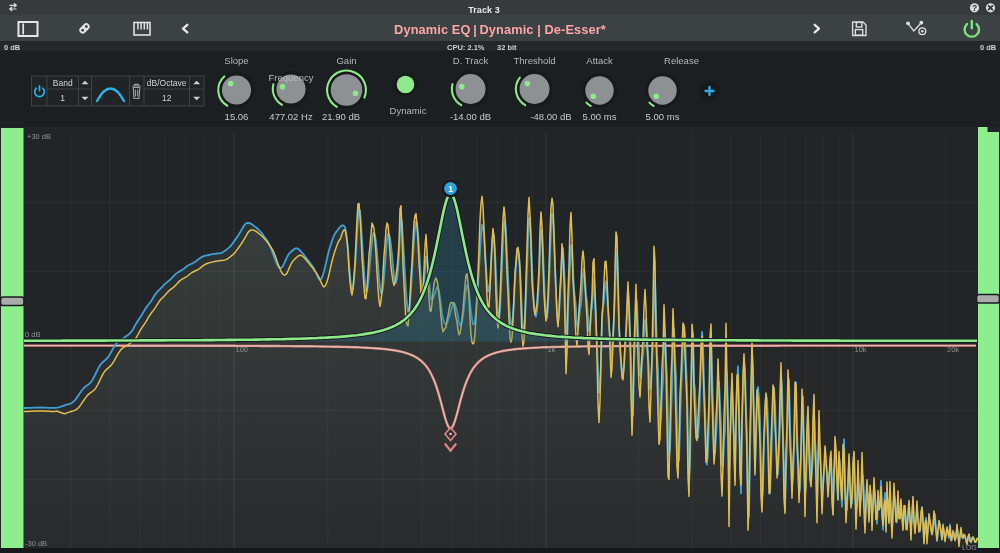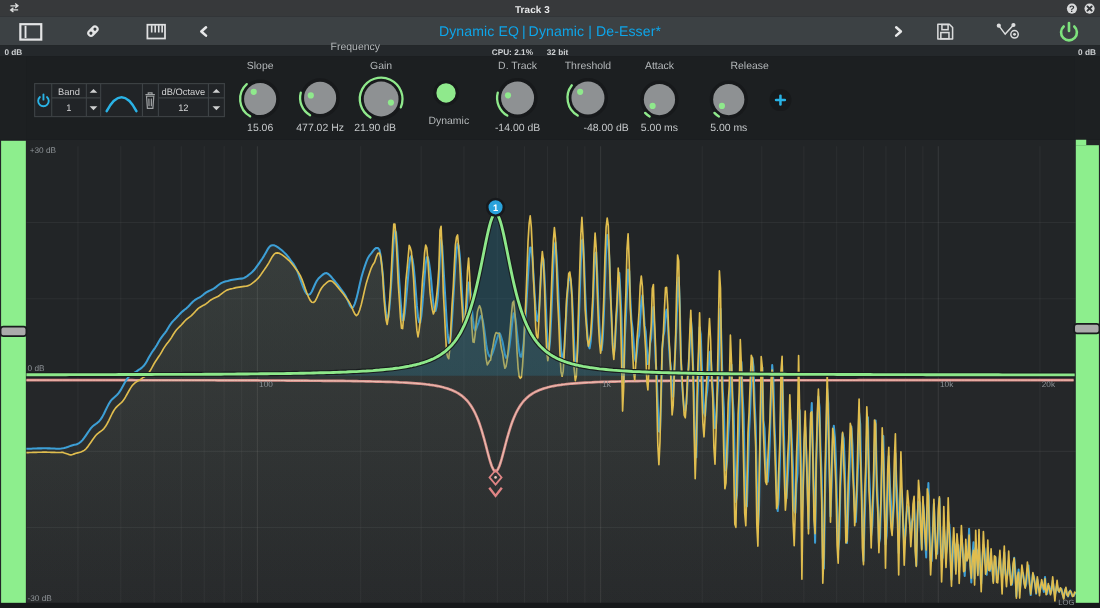--- a/index.html
+++ b/index.html
@@ -2,21 +2,21 @@
 <html><head><meta charset="utf-8"><style>
 * { margin:0; padding:0; box-sizing:border-box; }
 body { width:1000px; height:553px; overflow:hidden; background:#1c1f21;
        font-family:"Liberation Sans", sans-serif; position:relative; }
 .abs { position:absolute; }
 .titlebar { left:0; top:0; width:1000px; height:15px; background:#37393b; }
 .toolbar { left:0; top:15px; width:1000px; height:26px; background:#3c4144; }
 .strip { left:0; top:41px; width:1000px; height:10px; background:#24282b; }
 .panel { left:0; top:51px; width:1000px; height:76px; background:#1c1f21; }
 .ttext { color:#e8e9ea; font-size:9px; font-weight:bold; letter-spacing:0.1px; }
-.title { color:#0ea5e9; font-size:12.8px; font-weight:normal; letter-spacing:0.1px; }
+.title { color:#fca5a5; font-size:12.8px; font-weight:bold; letter-spacing:0.1px; }
 .lab { position:absolute; color:#b4b8ba; font-size:9.5px; text-align:center; transform:translateX(-50%); white-space:nowrap; }
 .val { position:absolute; color:#c6c9cb; font-size:9.5px; text-align:center; transform:translateX(-50%); white-space:nowrap; }
 .stx { position:absolute; color:#cdd0d2; font-size:7.5px; font-weight:bold; white-space:nowrap; }
 </style></head><body>
 
 <div class="abs titlebar"></div>
 <div class="abs" style="left:0;top:0;width:968px;height:15px;text-align:center;line-height:15px;"><span class="ttext">Track 3</span></div>
 <svg class="abs" style="left:0;top:0" width="1000" height="15">
   <g stroke="#dcdddd" stroke-width="1.2" fill="none">
     <path d="M9.5,5.3 H16 M13.8,3.2 L16.3,5.3 L13.8,7.2"></path>
@@ -141,21 +141,21 @@
       <path d="M590.60,105.92 A17.8,17.8 0 0 1 586.48,102.64" fill="none" stroke="#8fe98c" stroke-width="2.1" stroke-linecap="round"></path>
       <circle cx="593.27" cy="96.31" r="2.8" fill="#8fe98c"></circle>
       <circle cx="662.5" cy="90.5" r="15.799999999999999" fill="none" stroke="#17191b" stroke-width="3.2"></circle>
       <circle cx="662.5" cy="90.5" r="14.2" fill="#8e9193"></circle>
       <path d="M653.60,105.92 A17.8,17.8 0 0 1 649.48,102.64" fill="none" stroke="#8fe98c" stroke-width="2.1" stroke-linecap="round"></path>
       <circle cx="656.27" cy="96.31" r="2.8" fill="#8fe98c"></circle>
   </g>
 </svg>
 
 <div class="lab" style="left:236.5px;top:55px;">Slope</div>
-<div class="lab" style="left:291px;top:37px;margin-left:32px;">Frequency</div>
+<div class="lab" style="left:291px;top:72px;">Frequency</div>
 <div class="lab" style="left:346.5px;top:55px;">Gain</div>
 <div class="lab" style="left:470.5px;top:55px;">D. Track</div>
 <div class="lab" style="left:534.5px;top:55px;">Threshold</div>
 <div class="lab" style="left:599.5px;top:55px;">Attack</div>
 <div class="lab" style="left:662.5px;top:55px;padding-left:38px;">Release</div>
 <div class="lab" style="left:408px;top:104.5px;">Dynamic</div>
 <div class="val" style="left:236.5px;top:110.5px;">15.06</div>
 <div class="val" style="left:291px;top:110.5px;">477.02 Hz</div>
 <div class="val" style="left:341px;top:110.5px;">21.90 dB</div>
 <div class="val" style="left:470.5px;top:110.5px;">-14.00 dB</div>

